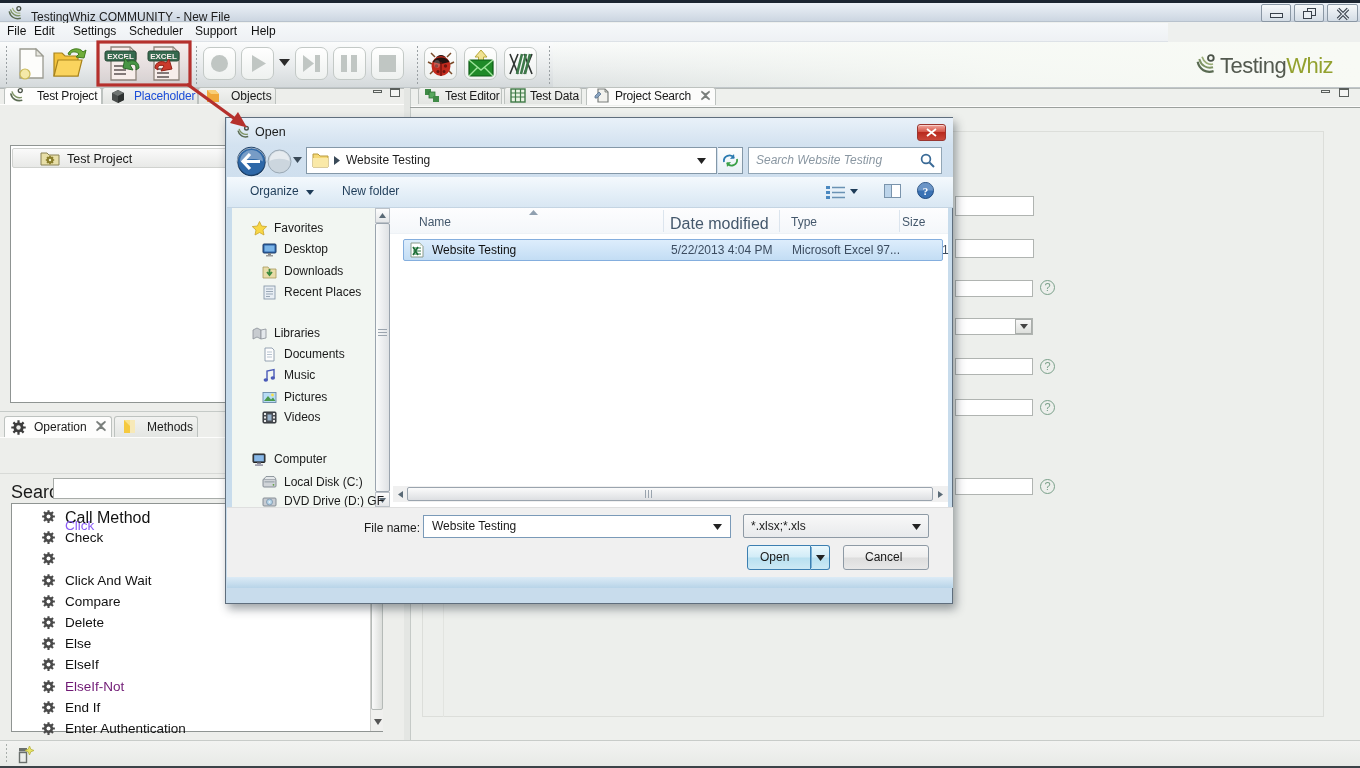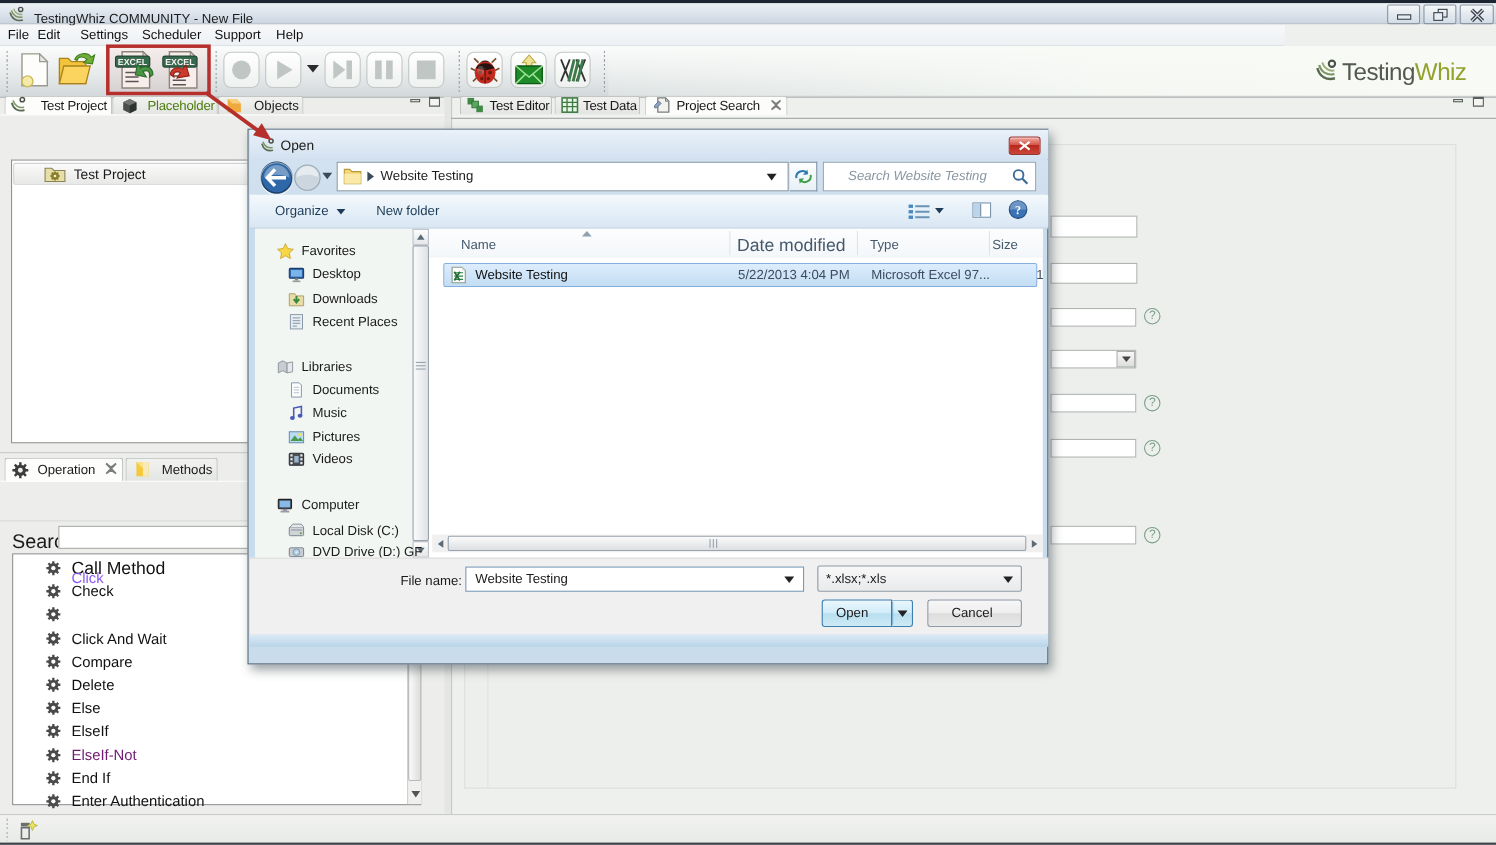--- a/index.html
+++ b/index.html
@@ -154,21 +154,21 @@
   <path d="M1.5,8 C3,15 9,18.5 16,16.5" fill="none" stroke="#5a6b52" stroke-width="2"></path>
   <path d="M3,5.5 C4.5,11.5 10,14.5 15.5,13" fill="none" stroke="#7e9464" stroke-width="1.8"></path>
 </svg>
 <div class="txt" style="left:37px;top:89px;font-size:12px;letter-spacing:-0.2px;color:#1a1a1a;">Test Project</div>
 <div class="a" style="left:102px;top:87px;width:96px;height:17px;background:linear-gradient(#f2f3f1,#e3e5e2);border:1px solid #bdc2bf;border-bottom:none;border-radius:3px 3px 0 0;"></div>
 <svg style="left:110px;top:88px;" width="16" height="15" viewBox="0 0 16 15">
   <path d="M2,5 L8,2 L14,5 L14,12 L8,15 L2,12 Z" fill="#4a4e4c"></path>
   <path d="M2,5 L8,8 L14,5 L8,2 Z" fill="#707572"></path>
   <path d="M8,8 L8,15 L14,12 L14,5 Z" fill="#2e3230"></path>
 </svg>
-<div class="txt" style="left:134px;top:89px;font-size:12px;letter-spacing:-0.2px;color:#4d7c0f;">Placeholder</div>
+<div class="txt" style="left:134px;top:89px;font-size:12px;letter-spacing:-0.2px;color:#1d4ed8;">Placeholder</div>
 <div class="a" style="left:198px;top:87px;width:78px;height:17px;background:linear-gradient(#f2f3f1,#e3e5e2);border:1px solid #bdc2bf;border-bottom:none;border-radius:3px 3px 0 0;"></div>
 <svg style="left:205px;top:88px;" width="16" height="15" viewBox="0 0 16 15">
   <path d="M2,2 L10,2 L14,6 L14,14 L2,14 Z" fill="#f0a93c"></path>
   <path d="M2,2 L10,2 L14,6 L6,6 Z" fill="#f8cf7a"></path>
 </svg>
 <div class="txt" style="left:231px;top:89px;font-size:12px;color:#1a1a1a;">Objects</div>
 <div class="a" style="left:0px;top:104px;width:404px;height:1px;background:#fdfdfc;"></div>
 
 <div class="a" style="left:373px;top:89px;width:9px;height:3px;border:1px solid #5a5f5c;margin-top:1px;"></div>
 <div class="a" style="left:390px;top:88px;width:10px;height:9px;border:1px solid #5a5f5c;border-top:2px solid #5a5f5c;background:#f4f5f3;"></div>
@@ -402,21 +402,21 @@
       <path d="M0,0 H9 L4.5,6 Z" fill="#222"></path>
     </svg>
 <div class="a" style="left:492px;top:29px;width:25px;height:27px;background:linear-gradient(#fdfefe,#e8f0f6);border:1px solid #8498a8;border-left:none;"></div>
 <svg style="left:496px;top:35px;" width="17" height="15" viewBox="0 0 17 15">
 <path d="M2,9 A5.5,5.5 0 0 1 12,5" fill="none" stroke="#2a7ab0" stroke-width="1.8"></path>
 <path d="M12,1 L12.5,5.5 L8,6 Z" fill="#2a7ab0"></path>
 <path d="M15,6 A5.5,5.5 0 0 1 5,10" fill="none" stroke="#3aa048" stroke-width="1.8"></path>
 <path d="M5,14 L4.5,9.5 L9,9 Z" fill="#3aa048"></path>
     </svg>
 <div class="a" style="left:522px;top:29px;width:194px;height:27px;background:#fff;border:1px solid #92a6b6;"></div>
-<div class="txt" style="left:530px;top:35px;font-size:12px;font-style:italic;color:#8a97a2;margin-left:15px;">Search Website Testing</div>
+<div class="txt" style="left:530px;top:35px;font-size:12px;font-style:italic;color:#8a97a2;">Search Website Testing</div>
 <svg style="left:694px;top:35px;" width="15" height="15" viewBox="0 0 15 15">
 <circle cx="6" cy="6" r="4.4" fill="none" stroke="#3a6a96" stroke-width="1.7"></circle>
 <path d="M9.5,9.5 L14,14" stroke="#3a6a96" stroke-width="2"></path>
     </svg>
 <div class="a" style="left:1px;top:59px;width:726px;height:31px;background:linear-gradient(#f4f9fd,#e3eef7 60%,#d9e7f3);border-bottom:1px solid #c4d4e2;"></div>
 <div class="txt" style="left:24px;top:66px;font-size:12px;color:#1e3c58;">Organize</div>
 <svg style="left:80px;top:72px;" width="8" height="5">
       <path d="M0,0 H8 L4,5 Z" fill="#1e3c58"></path>
     </svg>
 <div class="txt" style="left:116px;top:66px;font-size:12px;color:#1e3c58;">New folder</div>

